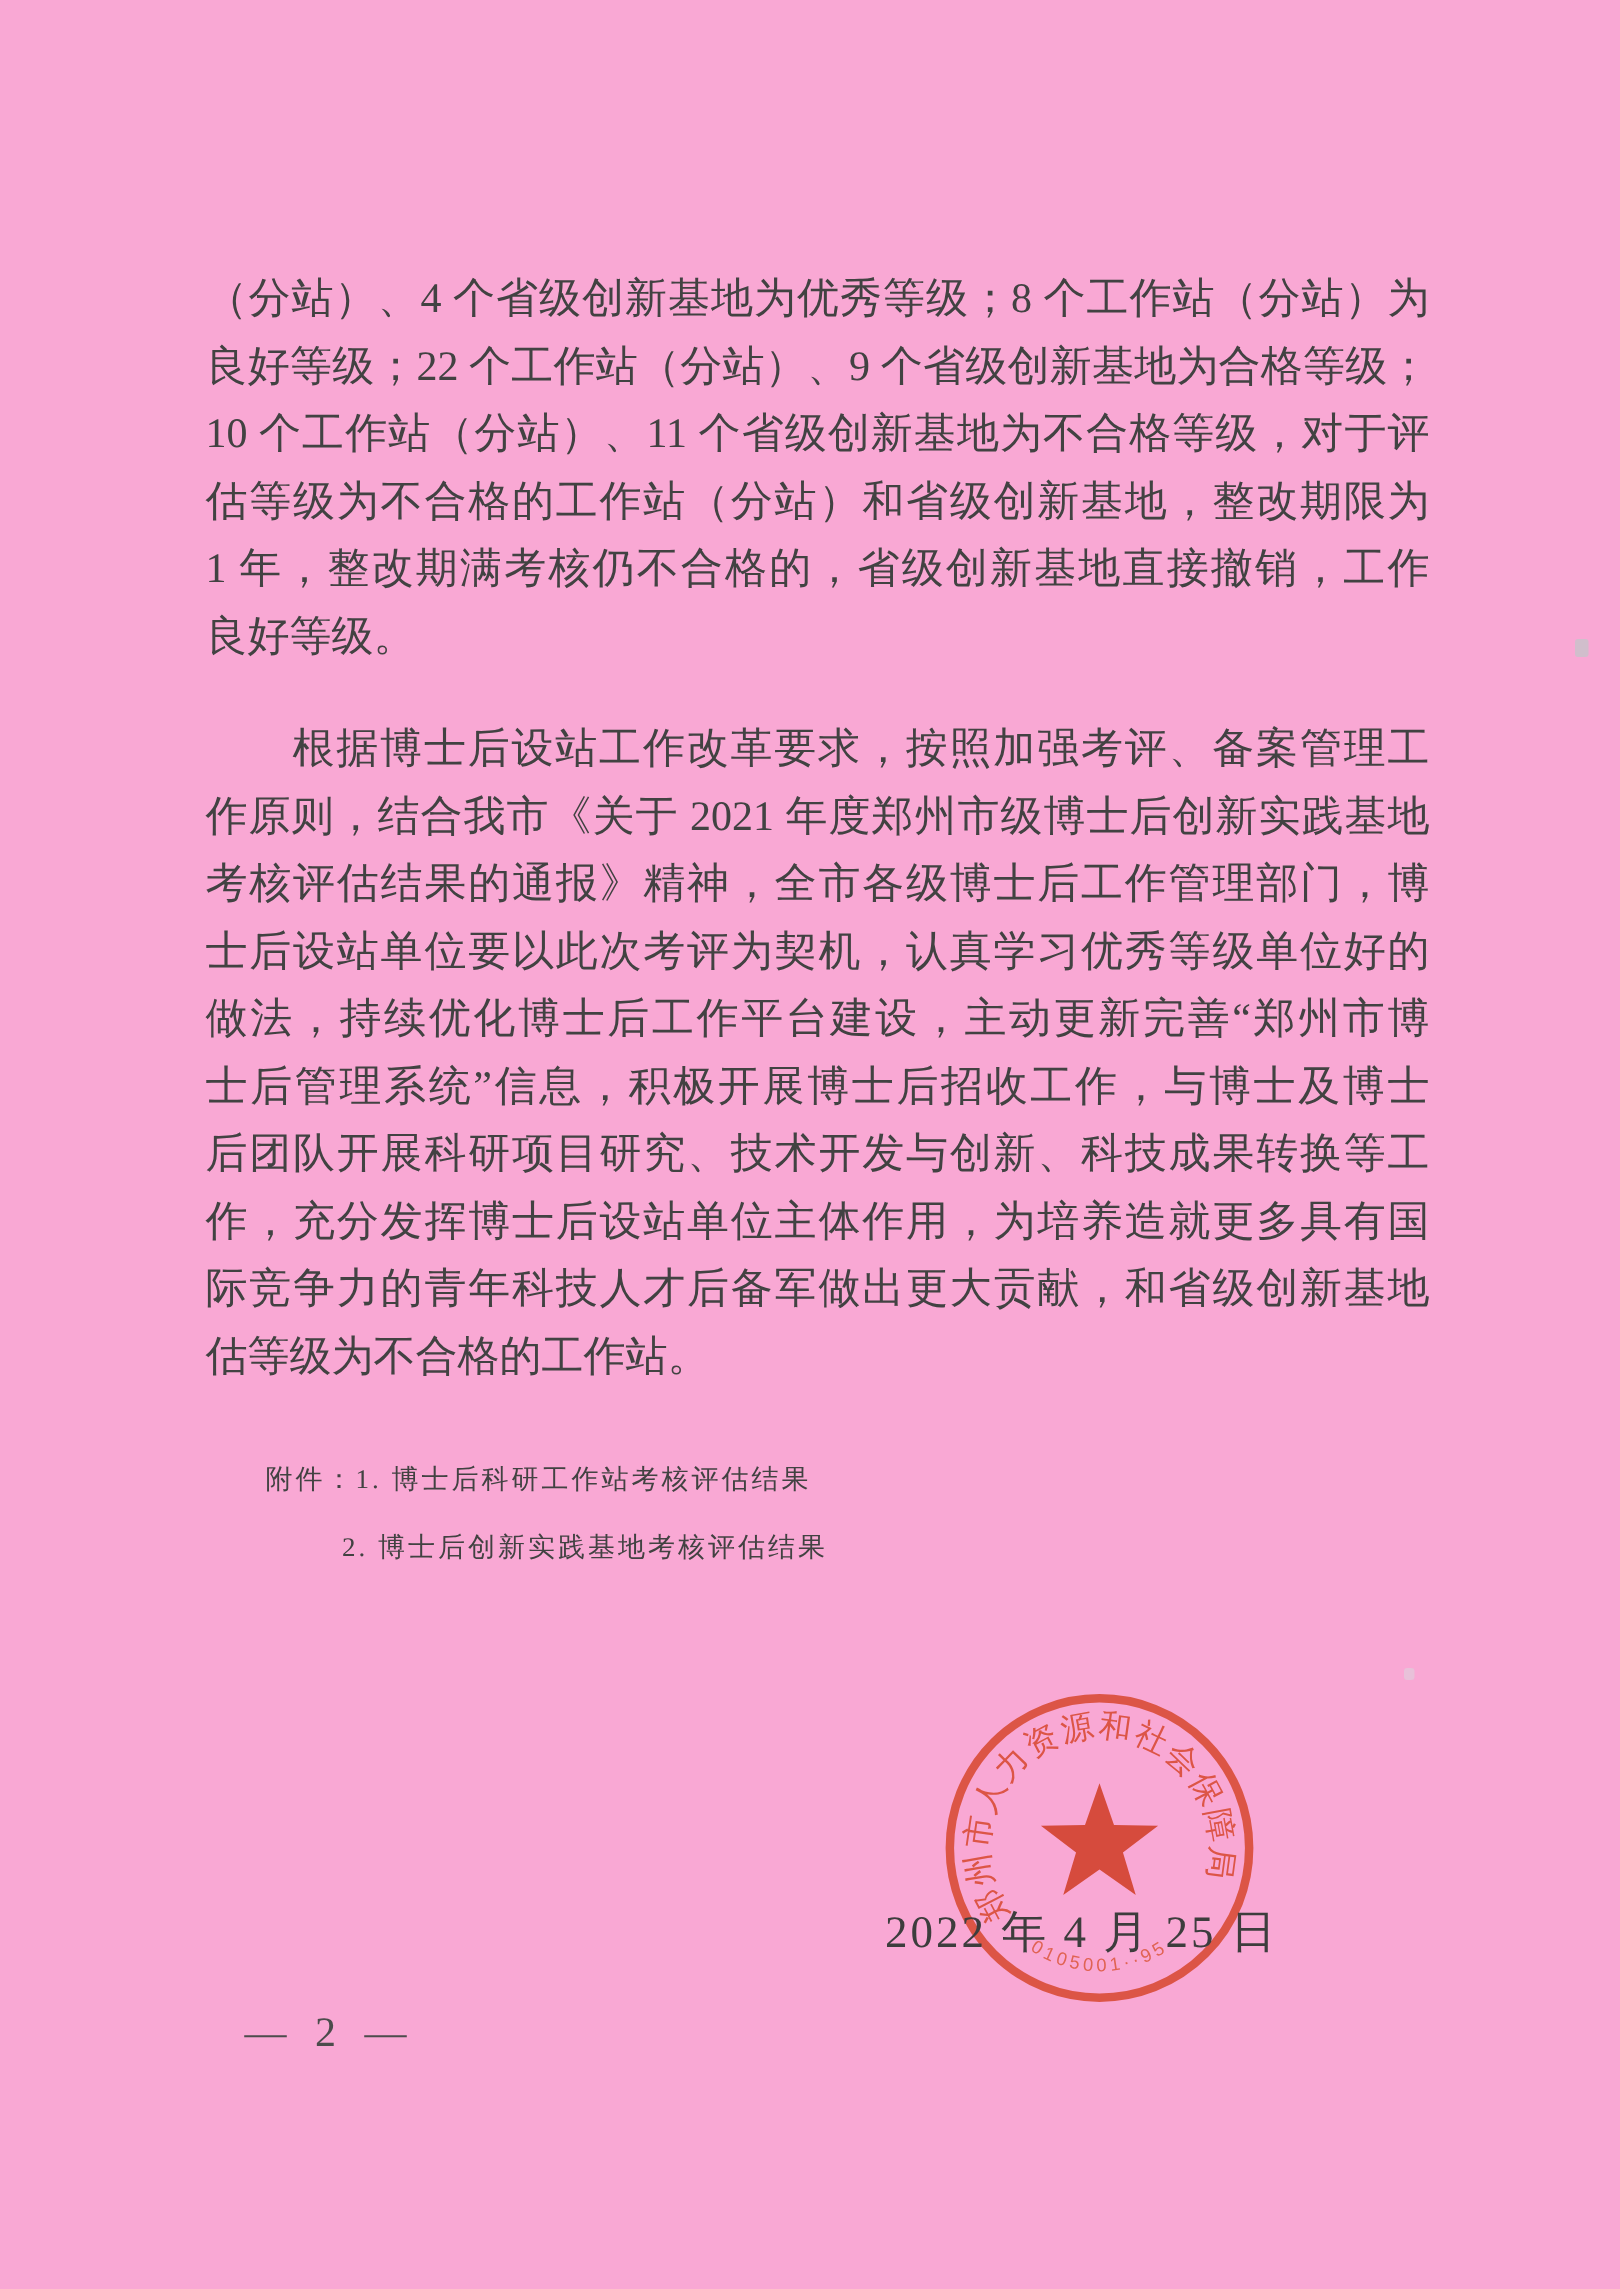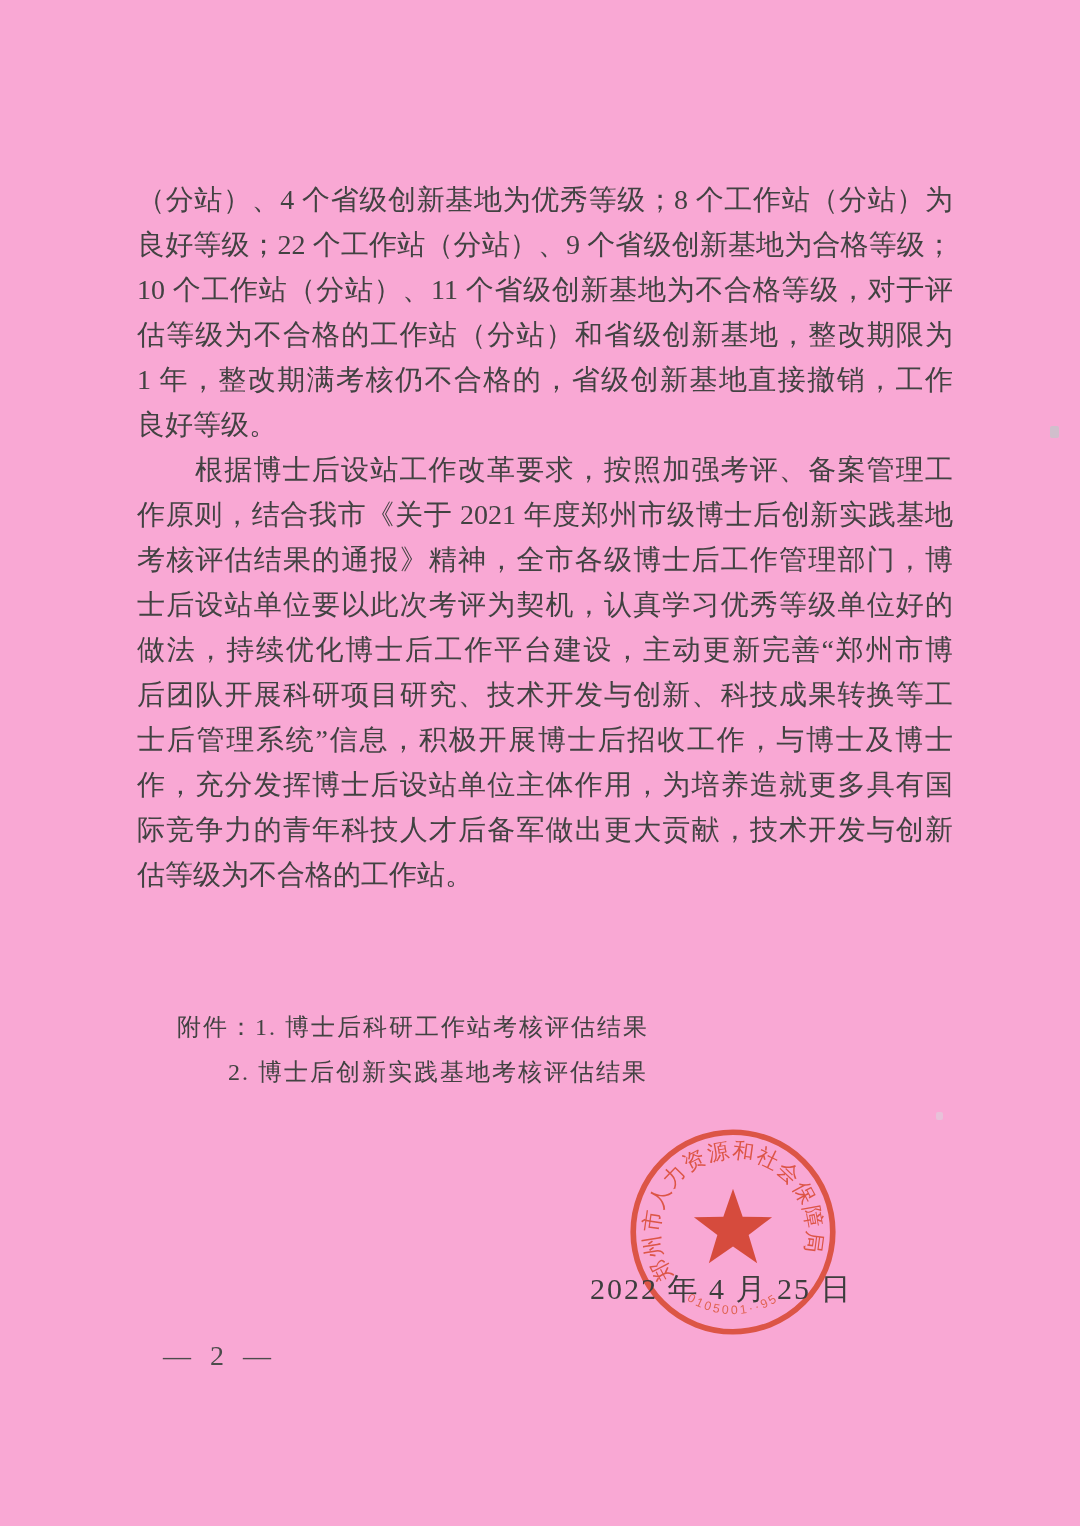--- a/index.html
+++ b/index.html
@@ -30,29 +30,30 @@
     text-justify: inter-character;
     height: 45px;
     white-space: nowrap;
     overflow: visible;
   }
   .ln.para-end {
     text-align-last: left;
   }
   .ln.indent {
     text-indent: 58px;
+    margin-top: 30px;
   }
 
   
   .attachments {
     position: absolute;
     left: 137px;
-    top: 1005px;
+    top: 964px;
     width: 816px;
-    font-size: 24px;
+    font-size: 18px;
     line-height: 45px;
   }
   .attach-line-1 { padding-left: 40px; letter-spacing: 2px; }
   .attach-line-2 { padding-left: 91px; letter-spacing: 2px; }
 
   
   .issue-date {
     position: absolute;
     left: 590px;
     top: 1266px;
@@ -122,24 +123,24 @@
       <div class="ln">估等级为不合格的工作站（分站）和省级创新基地，整改期限为</div>
       <div class="ln">1 年，整改期满考核仍不合格的，省级创新基地直接撤销，工作</div>
       <div class="ln para-end">良好等级。</div>
     </div>
     <div>
       <div class="ln indent">根据博士后设站工作改革要求，按照加强考评、备案管理工</div>
       <div class="ln">作原则，结合我市《关于 2021 年度郑州市级博士后创新实践基地</div>
       <div class="ln">考核评估结果的通报》精神，全市各级博士后工作管理部门，博</div>
       <div class="ln">士后设站单位要以此次考评为契机，认真学习优秀等级单位好的</div>
       <div class="ln">做法，持续优化博士后工作平台建设，主动更新完善“郑州市博</div>
+      <div class="ln">士后管理系统”信息，积极开展博士后招收工作，与博士及博士</div>
       <div class="ln">后团队开展科研项目研究、技术开发与创新、科技成果转换等工</div>
-      <div class="ln">士后管理系统”信息，积极开展博士后招收工作，与博士及博士</div>
       <div class="ln">作，充分发挥博士后设站单位主体作用，为培养造就更多具有国</div>
-      <div class="ln">际竞争力的青年科技人才后备军做出更大贡献，技术开发与创新</div>
+      <div class="ln">际竞争力的青年科技人才后备军做出更大贡献，和省级创新基地</div>
       <div class="ln para-end">估等级为不合格的工作站。</div>
     </div>
   </div>
 
   <div class="attachments">
     <div class="attach-line-1">
       <span>附件：</span><span>1. 博士后科研工作站考核评估结果</span>
     </div>
     <div class="attach-line-2">
       <span>2. 博士后创新实践基地考核评估结果</span>

